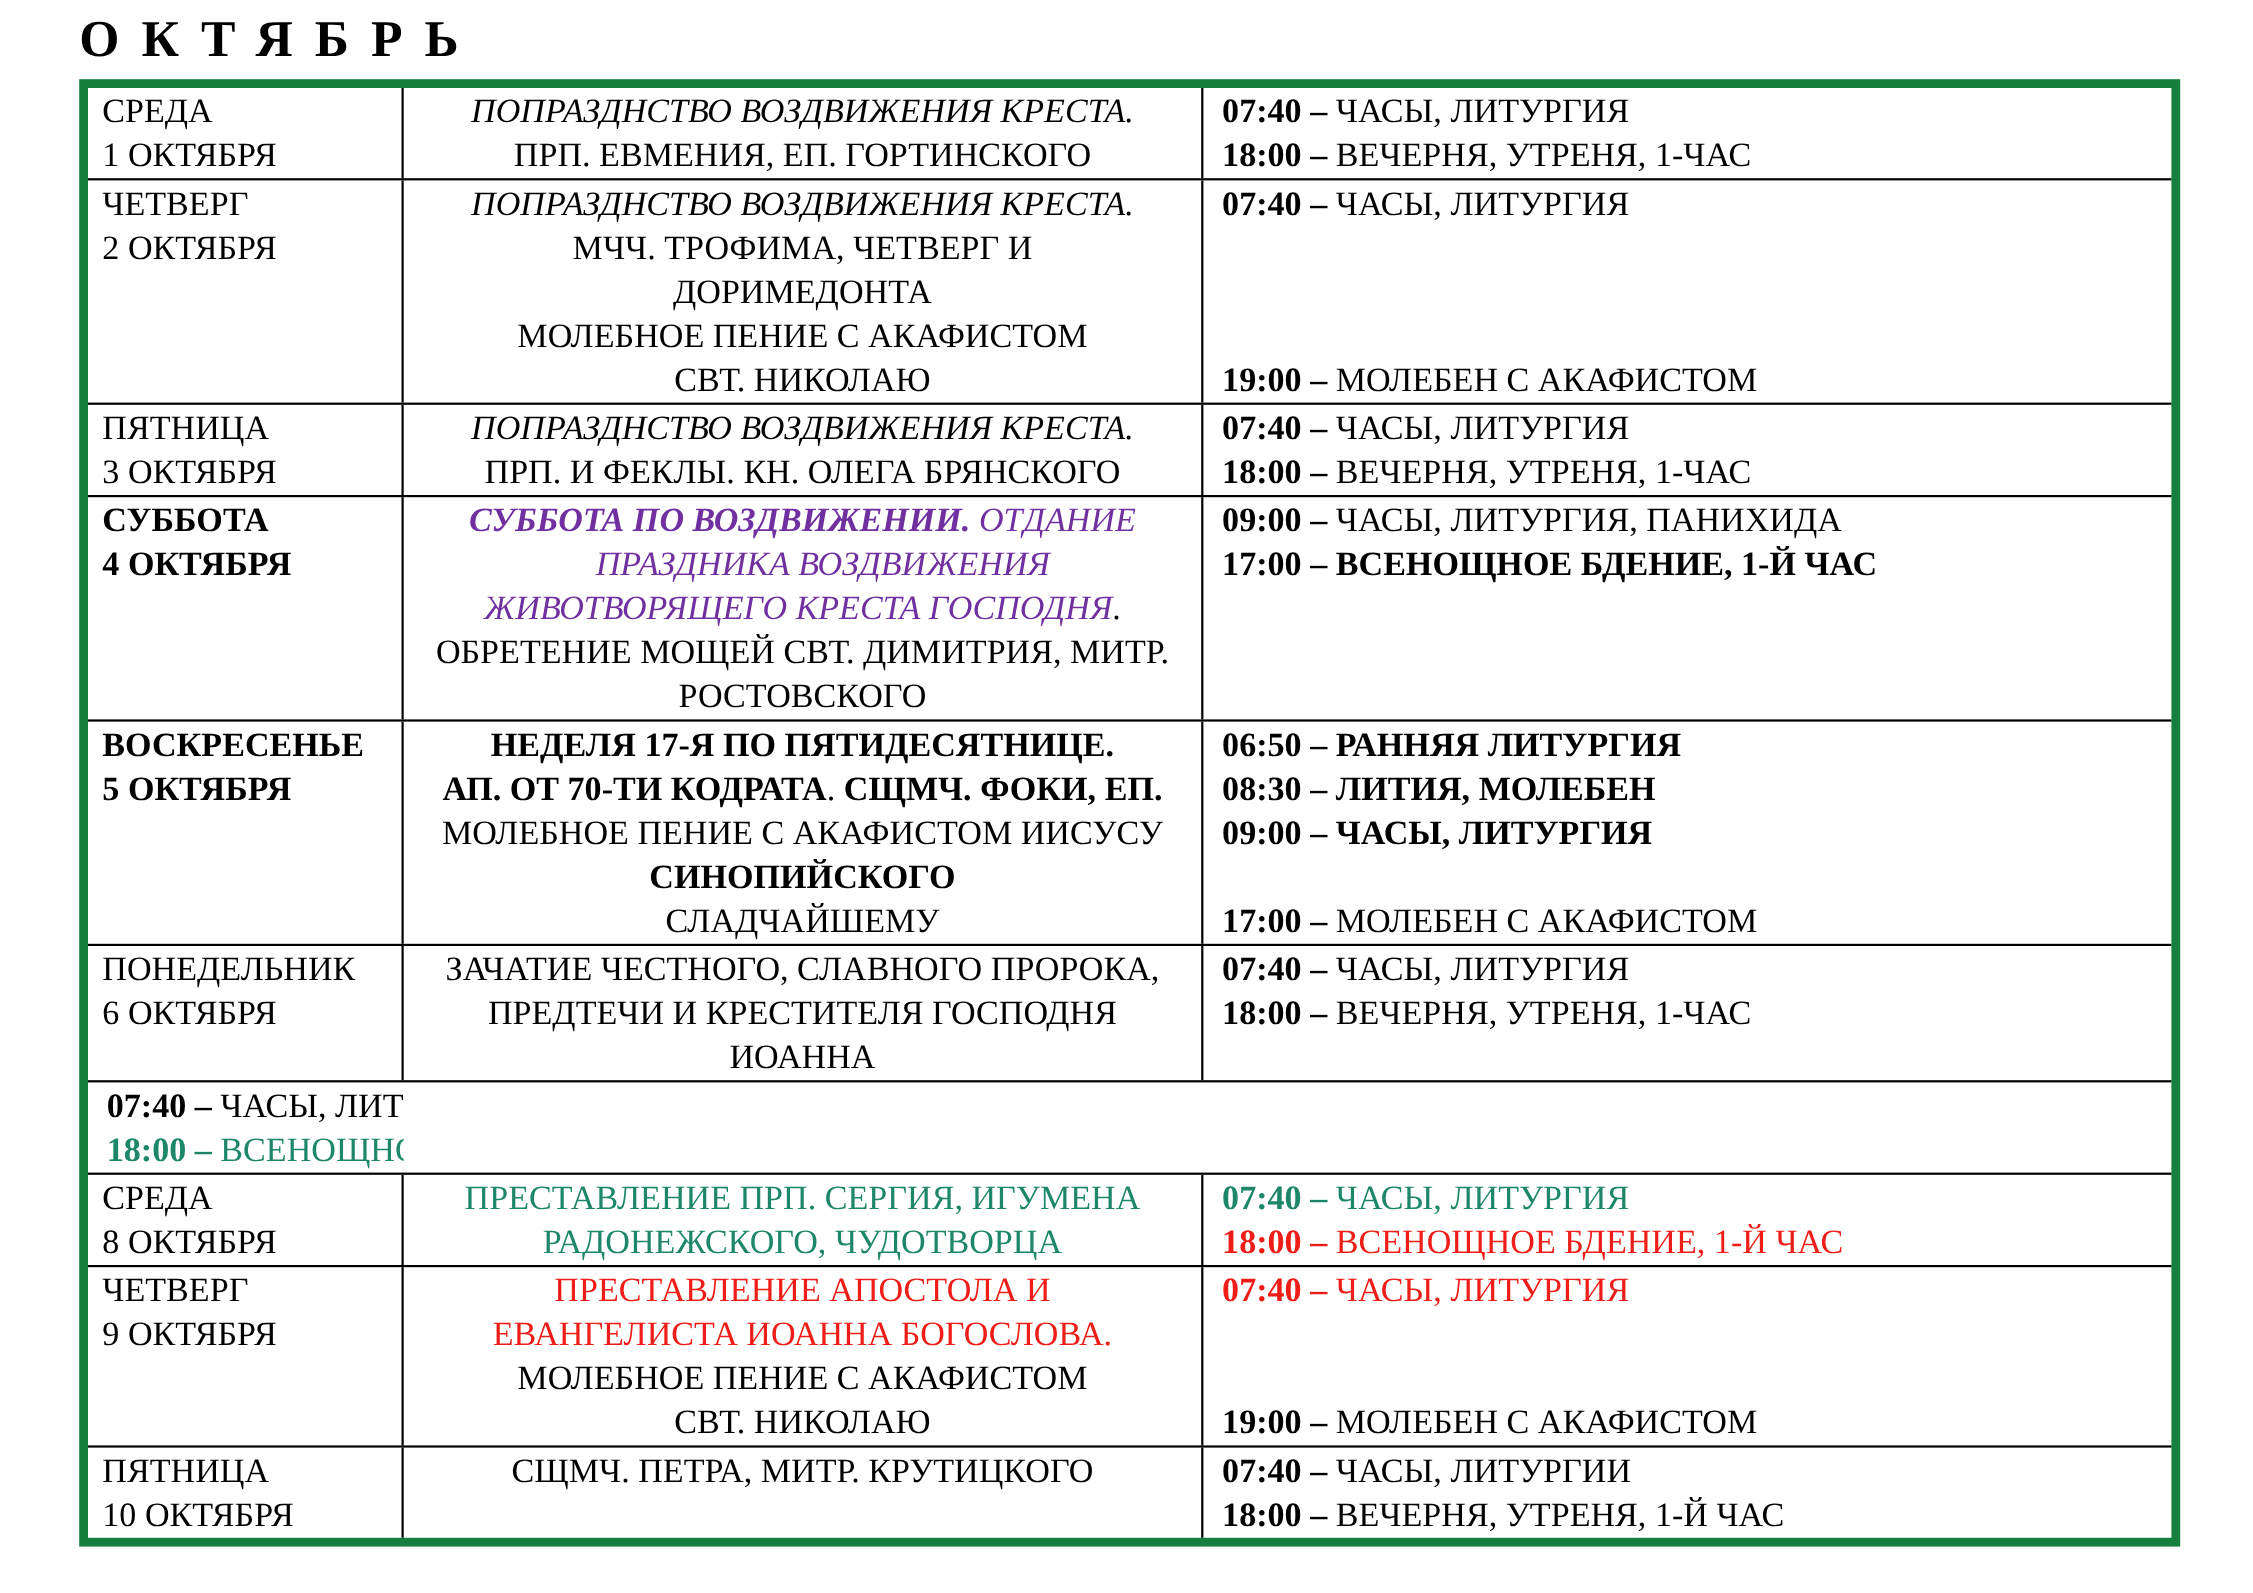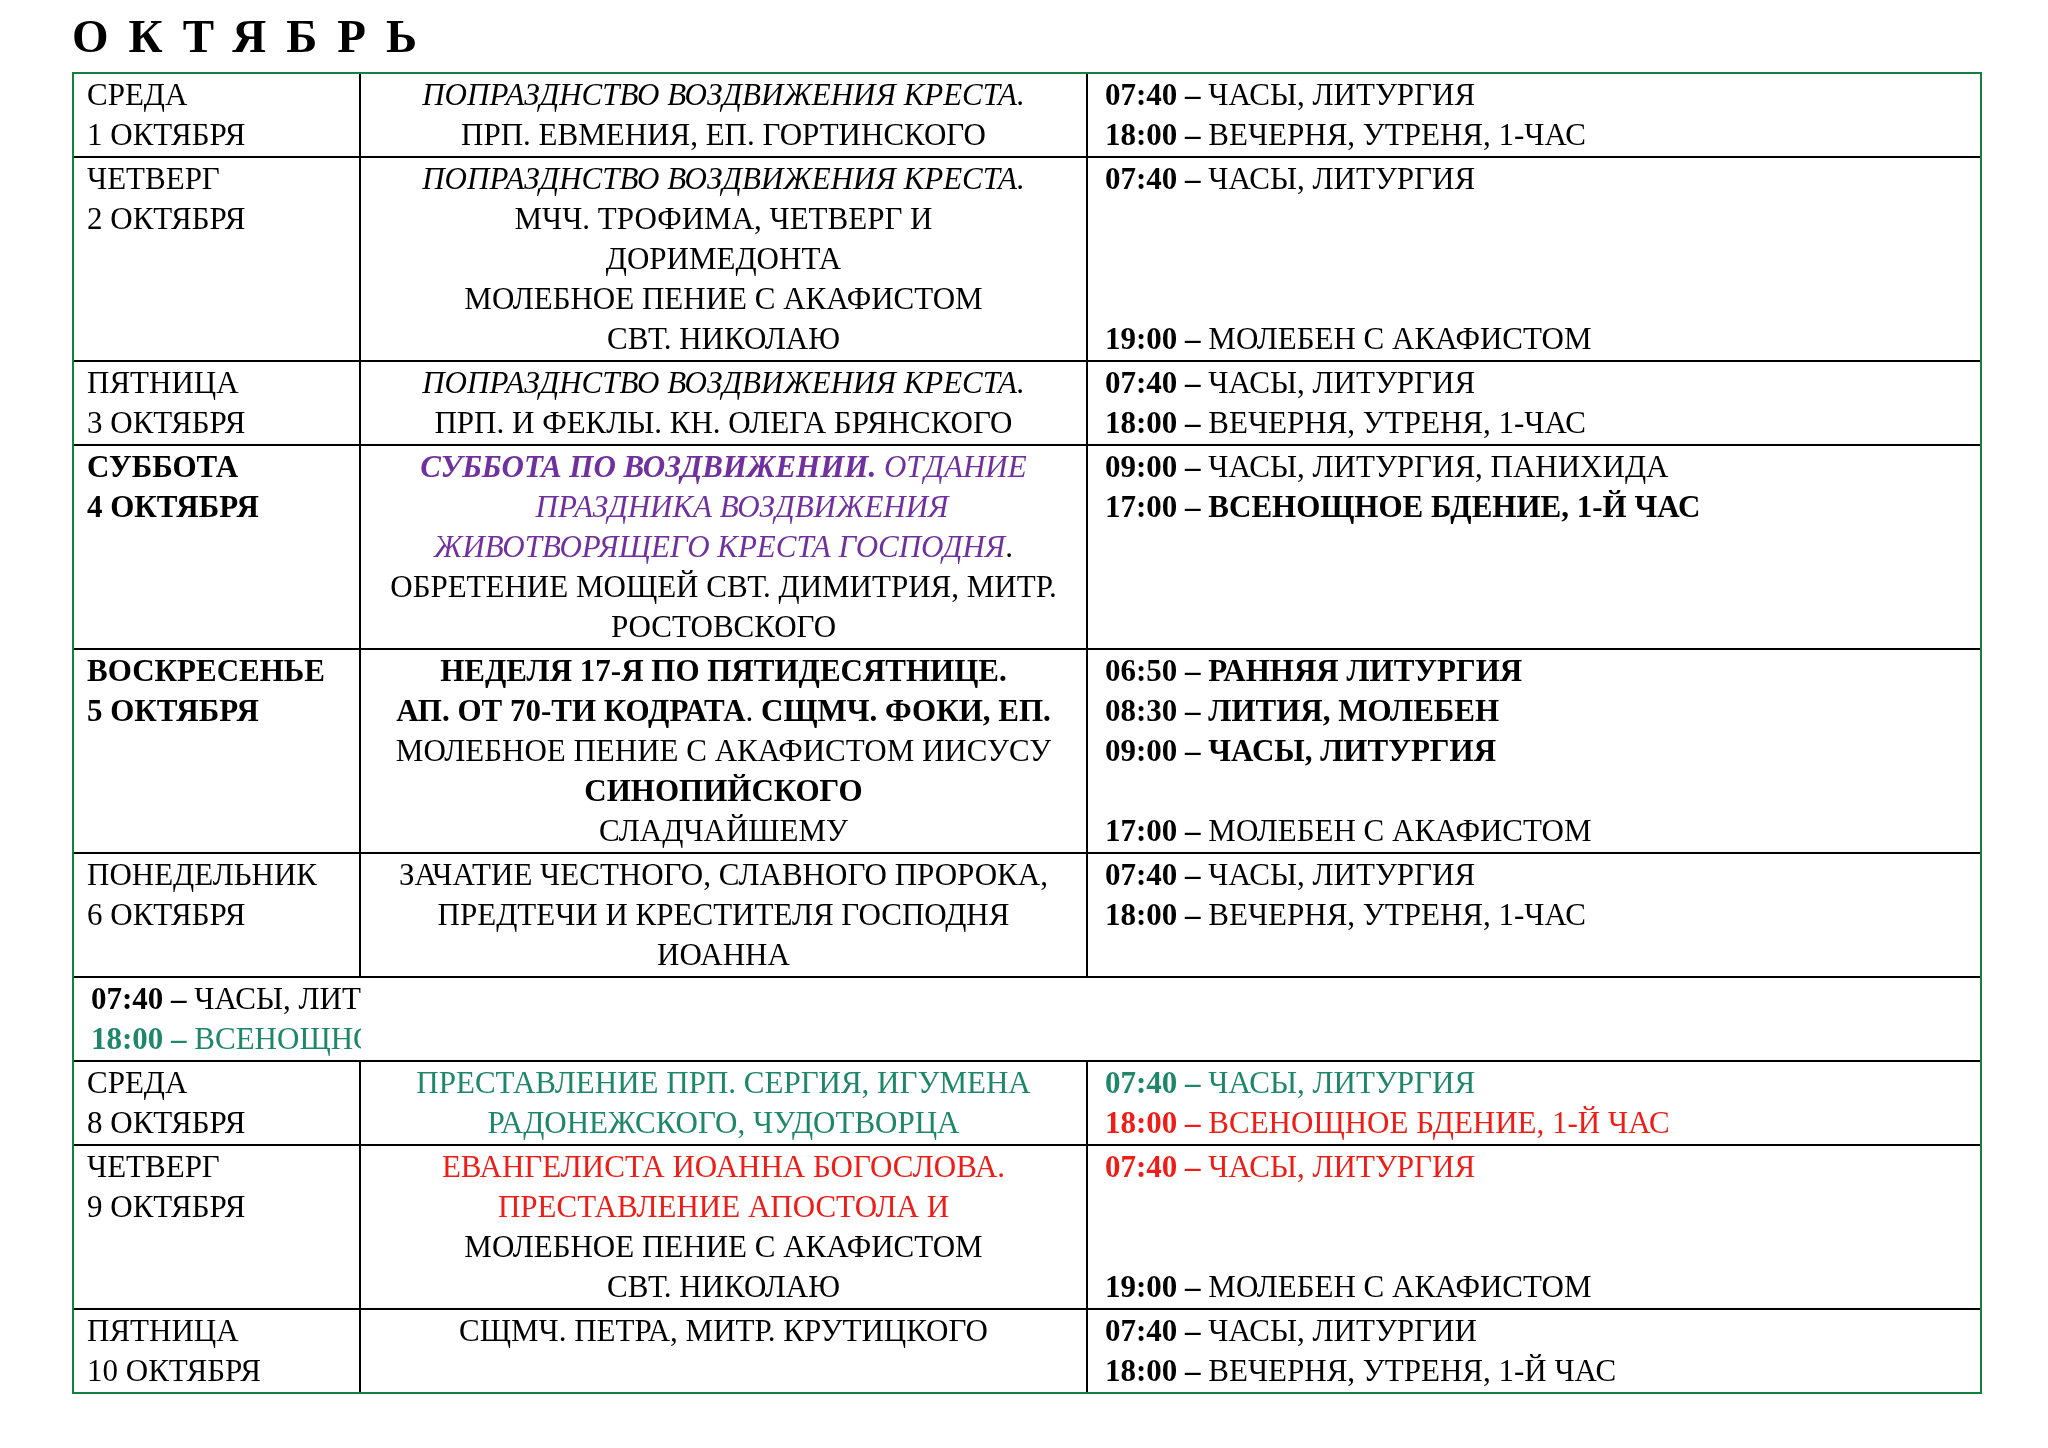--- a/index.html
+++ b/index.html
@@ -16,21 +16,21 @@
     left:72px;top:8px;width:1910px;
     font-size:47px;
     font-weight:bold;
     letter-spacing:20px;
     line-height:56px;
     white-space:nowrap;
   }
   .schedule{
     position:absolute;
     left:72px;top:72px;width:1910px;
-    border:2px solid #15803d;
+    border:8px solid #15803d;
     box-sizing:border-box;
     background:#fff;
   }
   .row{
     display:grid;
     grid-template-columns:287px 727px 1fr;
     border-bottom:2px solid #000;
   }
   .row:last-child{border-bottom:none;}
   .cell{
@@ -181,22 +181,22 @@
         <div class="line"><span class="seg-b" style="color: rgb(30, 135, 106);">07:40 –</span><span style="color: rgb(30, 135, 106);"> ЧАСЫ, ЛИТУРГИЯ</span></div>
         <div class="line"><span class="seg-b" style="color: rgb(238, 29, 23);">18:00 –</span><span style="color: rgb(238, 29, 23);"> ВСЕНОЩНОЕ БДЕНИЕ, 1-Й ЧАС</span></div>
       </div>
     </div>
     <div class="row">
       <div class="cell day">
         <div class="line"><span>ЧЕТВЕРГ</span></div>
         <div class="line"><span>9 ОКТЯБРЯ</span></div>
       </div>
       <div class="cell feast">
+        <div class="line"><span style="color: rgb(238, 29, 23);">ПРЕСТАВЛЕНИЕ АПОСТОЛА И</span></div>
         <div class="line"><span style="color: rgb(238, 29, 23);">ЕВАНГЕЛИСТА ИОАННА БОГОСЛОВА.</span></div>
-        <div class="line"><span style="color: rgb(238, 29, 23);">ПРЕСТАВЛЕНИЕ АПОСТОЛА И</span></div>
         <div class="line"><span>МОЛЕБНОЕ ПЕНИЕ С АКАФИСТОМ</span></div>
         <div class="line"><span>СВТ. НИКОЛАЮ</span></div>
       </div>
       <div class="cell services">
         <div class="line"><span class="seg-b" style="color: rgb(238, 29, 23);">07:40 –</span><span style="color: rgb(238, 29, 23);"> ЧАСЫ, ЛИТУРГИЯ</span></div>
         <div class="line">&nbsp;</div>
         <div class="line">&nbsp;</div>
         <div class="line"><span class="seg-b">19:00 –</span><span> МОЛЕБЕН С АКАФИСТОМ</span></div>
       </div>
     </div>

